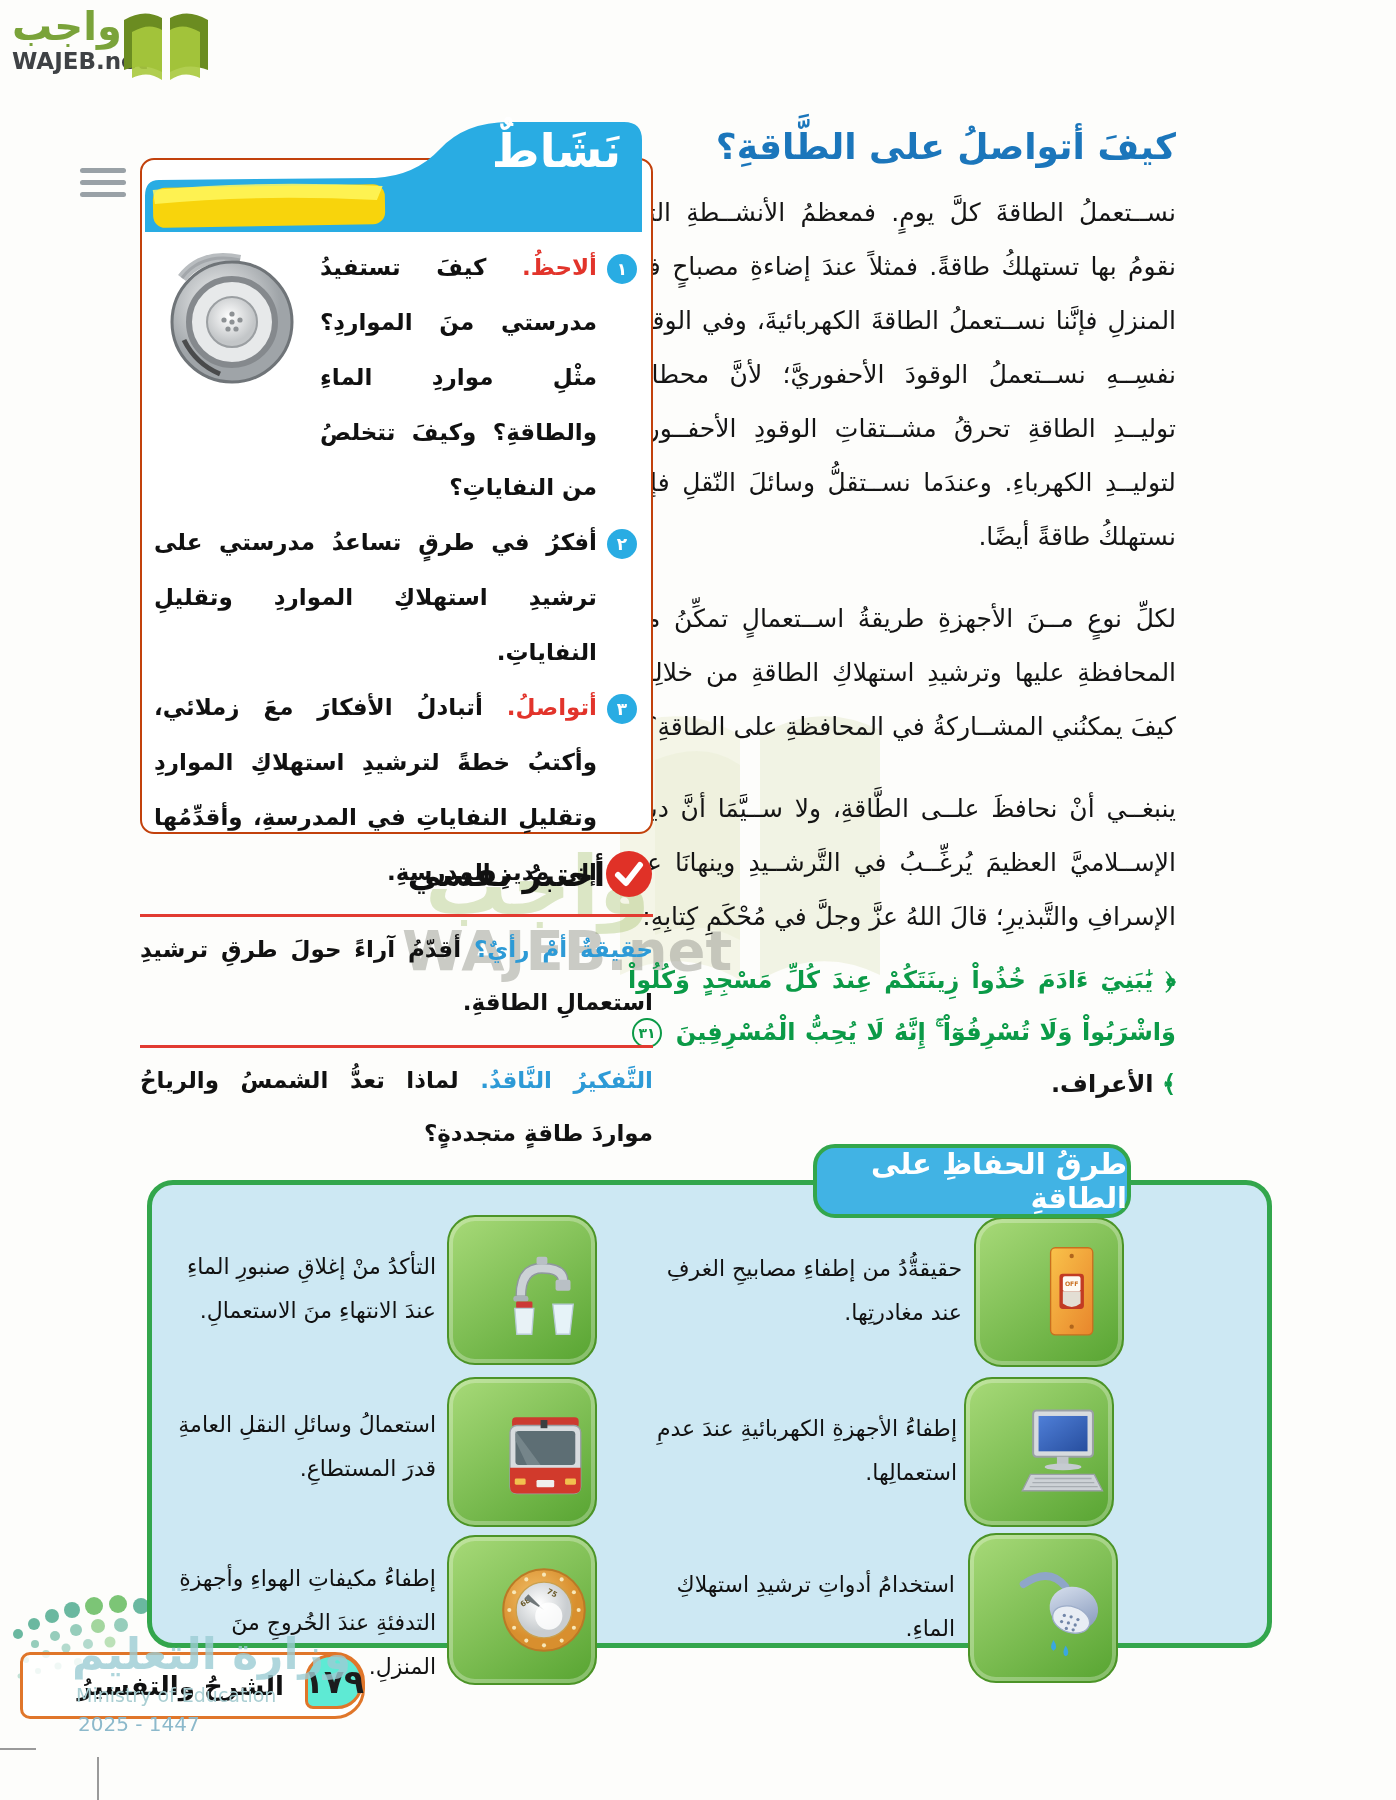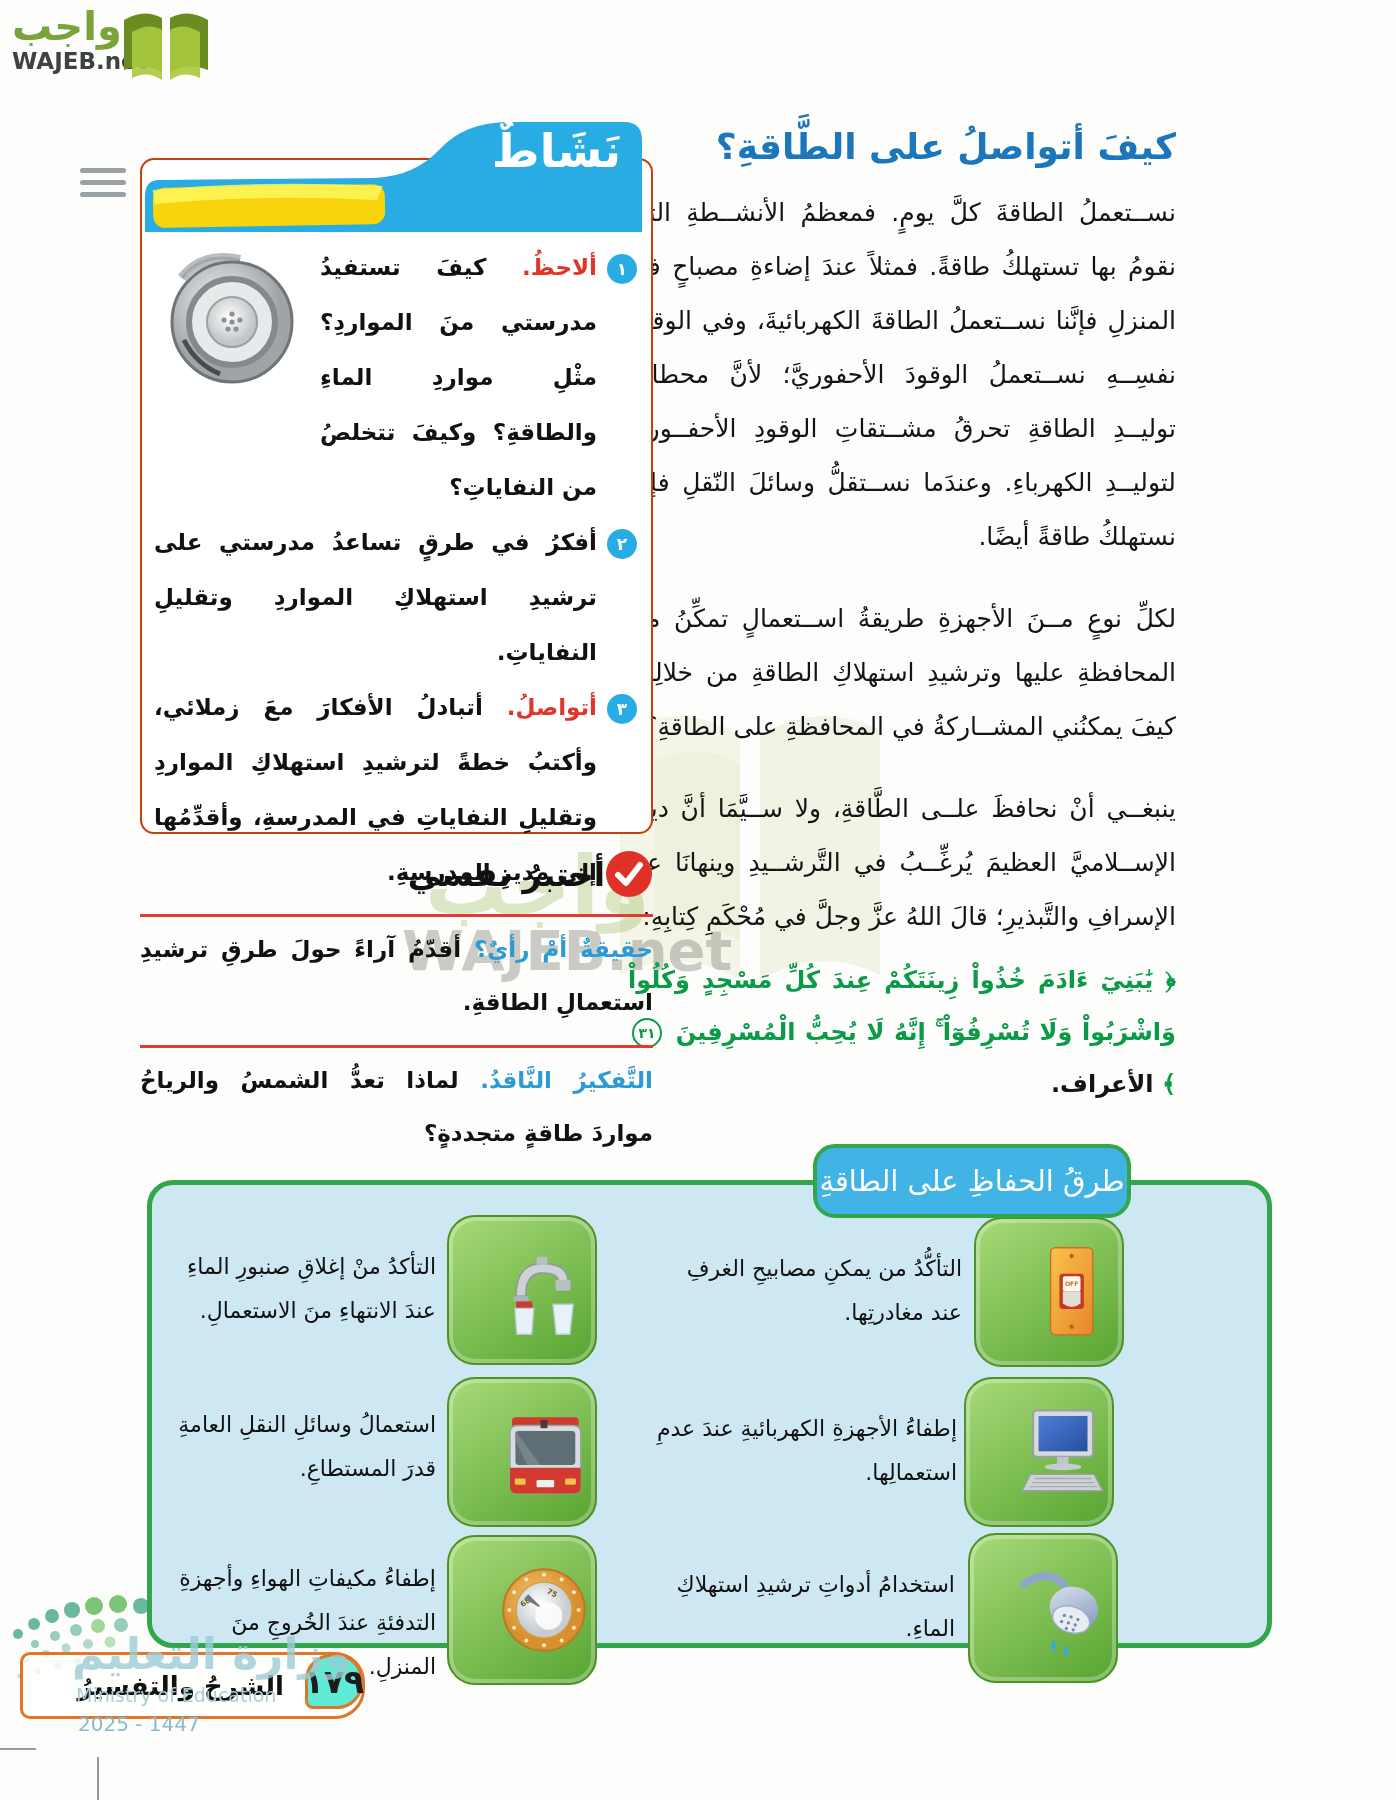--- a/index.html
+++ b/index.html
@@ -44,21 +44,21 @@
 
   
   .selftest { position:absolute; left:140px; top:850px; width:513px; z-index:1; }
   .st-head { display:flex; align-items:center; }
   .st-title { font-size:33px; font-weight:bold; color:#111; }
   .st-rule { height:3px; background:#e23b31; margin-top:16px; }
   .st-q { margin-top:6px; font-size:23px; font-weight:bold; line-height:53px; color:#111; text-align:justify; }
 
   
   .panel { position:absolute; left:147px; top:1180px; width:1125px; height:468px; background:#cde8f3; border:5px solid #33a64c; border-radius:26px; z-index:1; }
-  .panel-tab { position:absolute; left:813px; top:1144px; width:318px; height:74px; background:#41b3e4; border:4px solid #33a64c; border-radius:22px; display:flex; align-items:center; justify-content:center; color:#fff; font-size:29px; font-weight:normal; z-index:2; }
+  .panel-tab { position:absolute; left:813px; top:1144px; width:318px; height:74px; background:#41b3e4; border:4px solid #33a64c; border-radius:22px; display:flex; align-items:center; justify-content:center; color:#fff; font-size:29px; font-weight:bold; z-index:2; }
   .p-item-icon { position:absolute; width:150px; height:150px; }
   .tile { width:150px; height:150px; border-radius:28px; background:linear-gradient(145deg,#a8da79,#57a431); border:2px solid #4c9427; box-shadow:inset 0 0 0 4px rgba(255,255,255,.28); display:flex; align-items:center; justify-content:center;padding-left:44px; }
   .p-item-text { position:absolute; font-size:22px; font-weight:normal; line-height:44px; color:#111; text-align:right; }
 
   
   .dots { position:absolute; left:8px; top:1568px; z-index:0; }
   .min-ar { position:absolute; left:72px; top:1628px; font-size:44px; font-weight:bold; color:#9ccdd4; z-index:3; opacity:.8; direction:ltr; }
   .min-en { position:absolute; left:76px; top:1684px; font-size:19px; color:#a9ced2; z-index:3; direction:ltr; }
   .min-year { position:absolute; left:78px; top:1712px; font-size:20px; color:#8cb9cb; z-index:3; direction:ltr; }
   .ribbon { position:absolute; left:20px; top:1652px; width:345px; height:67px; background:rgba(255,255,255,.75); border:3px solid #e0762a; border-radius:10px 30px 30px 10px; z-index:2; }
@@ -193,21 +193,21 @@
         <rect x="45" y="10" width="62" height="128" rx="7" fill="url(#sw)" stroke="#c96f1f" stroke-width="2"></rect>
         <circle cx="76" cy="22" r="3.2" fill="#b0661c"></circle>
             <circle cx="76" cy="126" r="3.2" fill="#b0661c"></circle>
         <rect x="58" y="48" width="36" height="52" rx="5" fill="#c23b23"></rect>
         <rect x="63" y="52" width="26" height="22" rx="3" fill="#fdf9f2"></rect>
         <path d="M63,74 L89,74 L89,92 Q76,102 63,92 Z" fill="#e3ded4"></path>
         <text x="76" y="66" font-size="9" font-weight="bold" fill="#c96f1f" text-anchor="middle">OFF</text>
       </svg>
         </div>
     </div>
-    <div class="p-item-text" style="left:505px; top:62px; width:305px;">التأكُّدُ من يمكنِ مصابيحِ الغرفِ عند مغادرتِها.</div>
+    <div class="p-item-text" style="left:505px; top:62px; width:305px;">حقيقةُّدُ من إطفاءِ مصابيحِ الغرفِ عند مغادرتِها.</div>
 
     <div class="p-item-icon" style="left:812px; top:192px;">
       <div class="tile">
           <svg width="150" height="150" viewBox="0 0 150 150">
         <defs>
               <linearGradient id="scr" x1="0" y1="0" x2="1" y2="1">
                 <stop offset="0%" stop-color="#4f7fd8"></stop>
                 <stop offset="100%" stop-color="#274e9e"></stop>
               </linearGradient>
             </defs>

